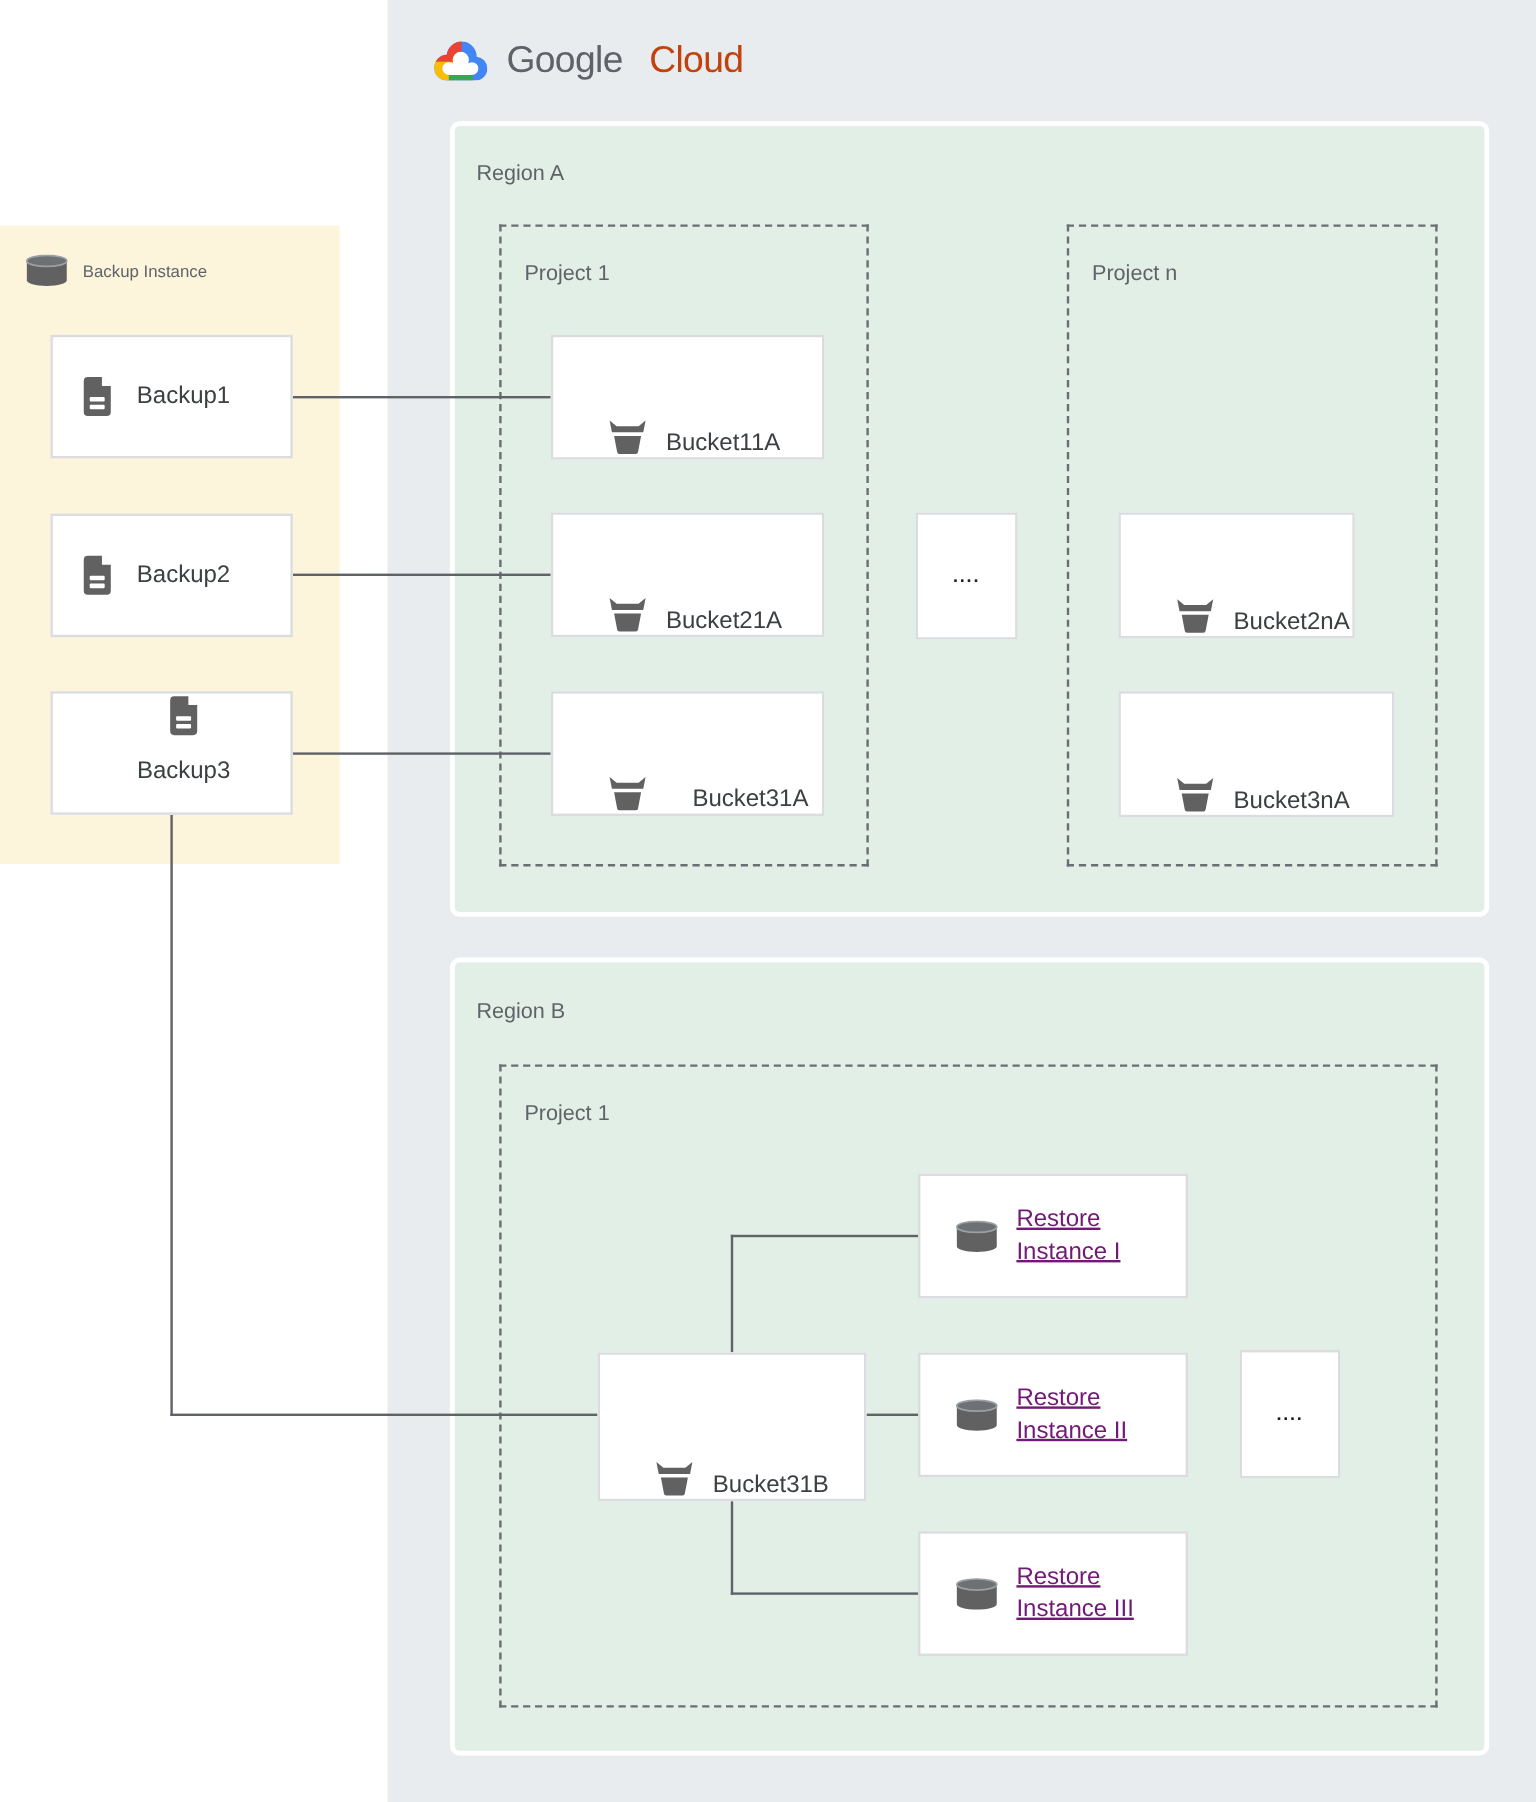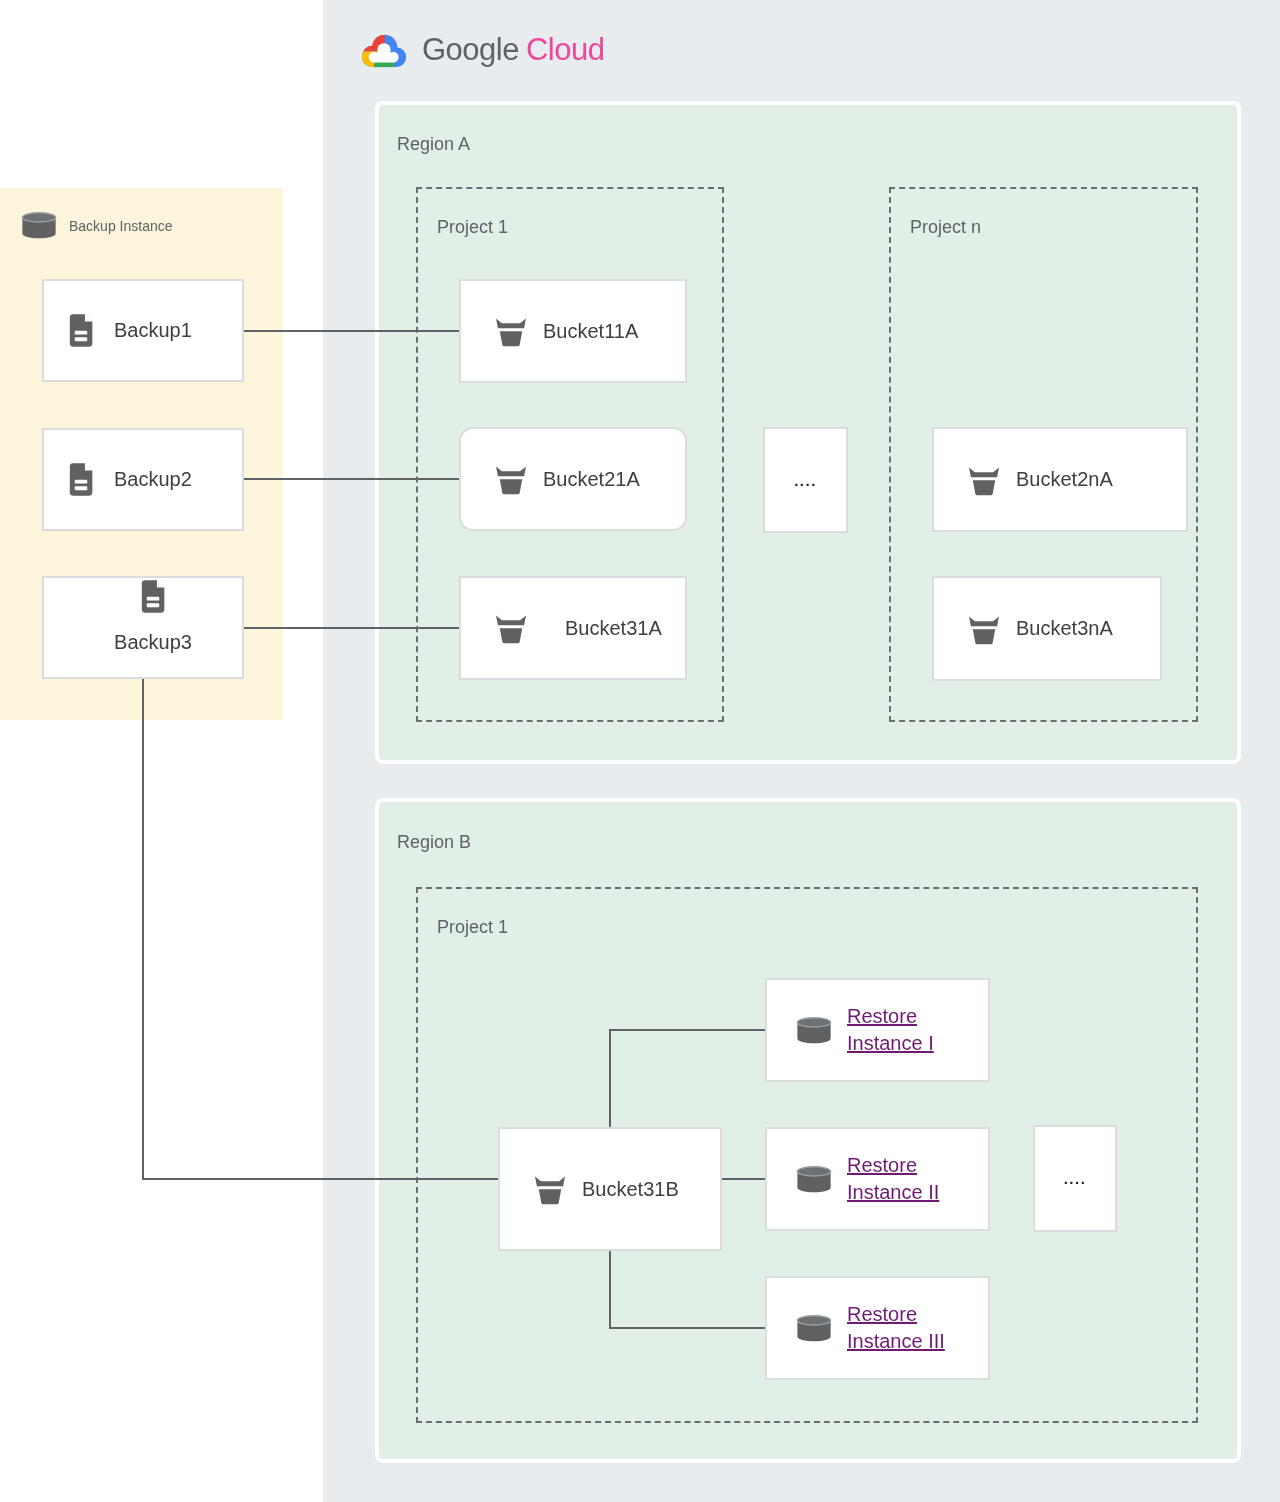--- a/index.html
+++ b/index.html
@@ -18,33 +18,33 @@
   .proj-b1{left:416px;top:887px;width:782px;height:536px;}
   
   .muted-label{font-size:18px;color:#5f6368;line-height:22px;}
   
   .line{background:#5f6368;}
   
   .node{background:#ffffff;border:2px solid #dadce0;box-sizing:border-box;
         display:flex;align-items:center;gap:16px;}
   .node .label{font-size:20px;color:#3c4043;}
   .pad-backup{padding-left:20px;}
-  .pad-bucket{padding-left:32px;gap:14px;}
+  .pad-bucket{padding-left:44px;gap:14px;align-items:flex-end;}
   .pad-restore{padding-left:28px;gap:14px;}
   .restore-label{font-size:20px;color:#701a75;line-height:27px;text-decoration:underline;}
   .dots-box{justify-content:center;gap:0;}
   .dots{font-size:15px;font-weight:700;letter-spacing:1.5px;color:#212121;}
   
   .panel-header{display:flex;align-items:center;gap:11px;left:20px;top:212px;}
   .panel-header .title{font-size:14px;color:#5f6368;}
   
   .logo{left:355px;top:30px;display:flex;align-items:center;gap:9px;}
   .logo-text{font-size:31px;letter-spacing:-0.5px;white-space:nowrap;}
   .logo-google{color:#5f6368;font-weight:500;}
-  .logo-cloud{color:#ec4899;font-weight:400;margin-left:7px;text-align:center;}
+  .logo-cloud{color:#c2410c;font-weight:400;margin-left:22px;text-align:center;}
   svg{display:block;}
   .hidden-defs{position:absolute;width:0;height:0;overflow:hidden;}
 </style>
 </head>
 <body>
 
 <svg class="hidden-defs" aria-hidden="true">
   <defs>
     <g id="icon-doc">
       <path d="M6.5 1.5 h8.3 L20 6.7 V22 a2.4 2.4 0 0 1 -2.4 2.4 H6.5 A2.4 2.4 0 0 1 4.1 22 V3.9 A2.4 2.4 0 0 1 6.5 1.5 Z" fill="#616161"></path>
@@ -133,42 +133,42 @@
   </div>
 
   <div class="abs node pad-bucket" style="left:459px;top:279px;width:228px;height:104px;">
     <span>
         <svg width="36" height="36" viewBox="0 0 24 24">
           <use href="#icon-bucket"></use>
         </svg>
       </span>
     <span class="label">Bucket11A</span>
   </div>
-  <div class="abs node pad-bucket" style="left:459px;top:427px;width:228px;height:104px;border-radius:14px;">
+  <div class="abs node pad-bucket" style="left:459px;top:427px;width:228px;height:104px;">
     <span>
         <svg width="36" height="36" viewBox="0 0 24 24">
           <use href="#icon-bucket"></use>
         </svg>
       </span>
     <span class="label">Bucket21A</span>
   </div>
   <div class="abs node pad-bucket" style="left:459px;top:576px;width:228px;height:104px;gap:36px;">
     <span>
         <svg width="36" height="36" viewBox="0 0 24 24">
           <use href="#icon-bucket"></use>
         </svg>
       </span>
     <span class="label">Bucket31A</span>
   </div>
 
   <div class="abs node dots-box" style="left:763px;top:427px;width:85px;height:106px;">
     <span class="dots">....</span>
   </div>
 
-  <div class="abs node pad-bucket" style="left:932px;top:427px;width:256px;height:105px;">
+  <div class="abs node pad-bucket" style="left:932px;top:427px;width:197px;height:105px;">
     <span>
         <svg width="36" height="36" viewBox="0 0 24 24">
           <use href="#icon-bucket"></use>
         </svg>
       </span>
     <span class="label">Bucket2nA</span>
   </div>
   <div class="abs node pad-bucket" style="left:932px;top:576px;width:230px;height:105px;">
     <span>
         <svg width="36" height="36" viewBox="0 0 24 24">

